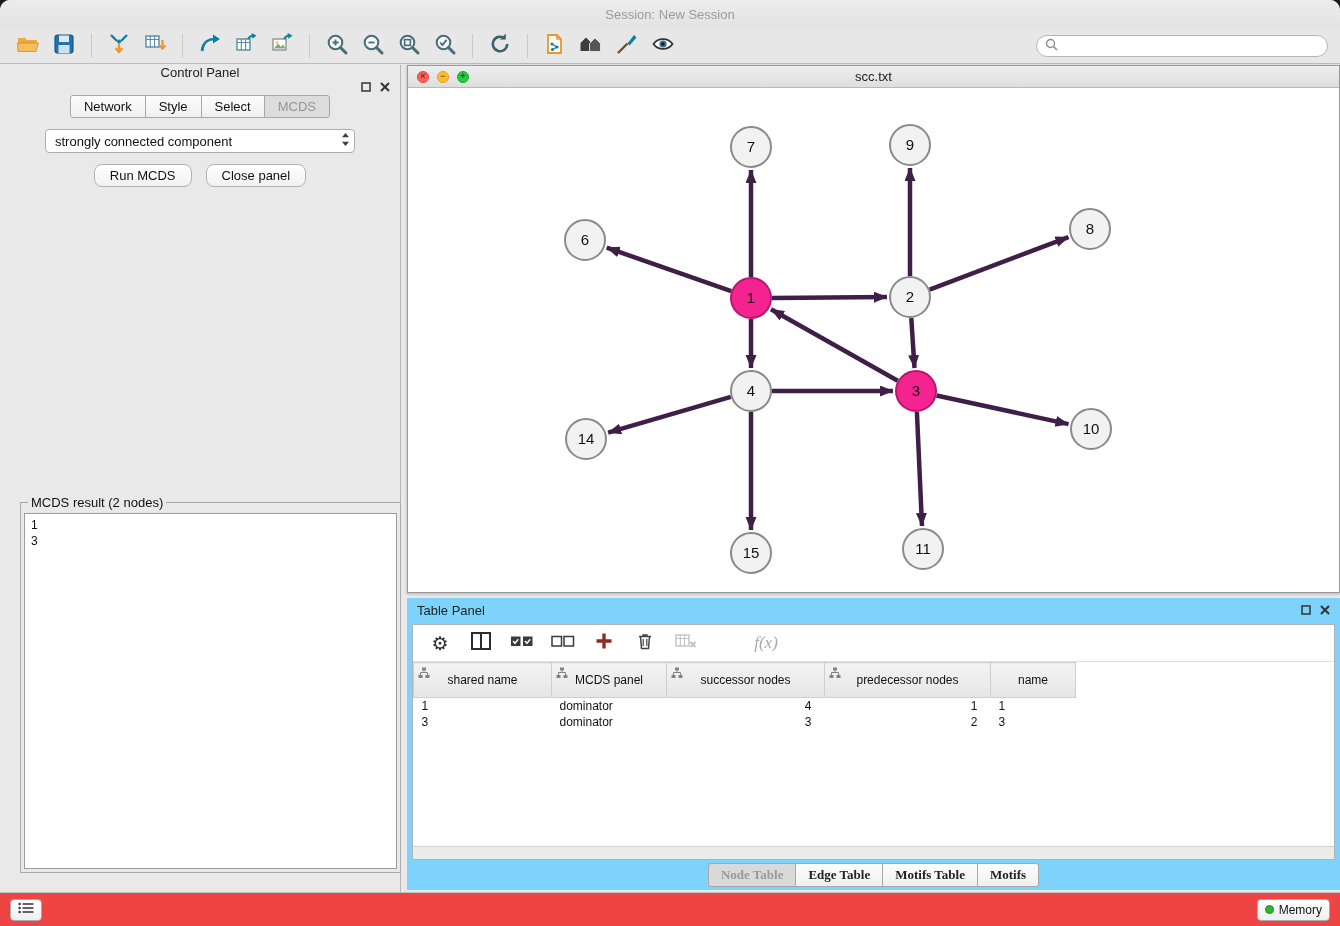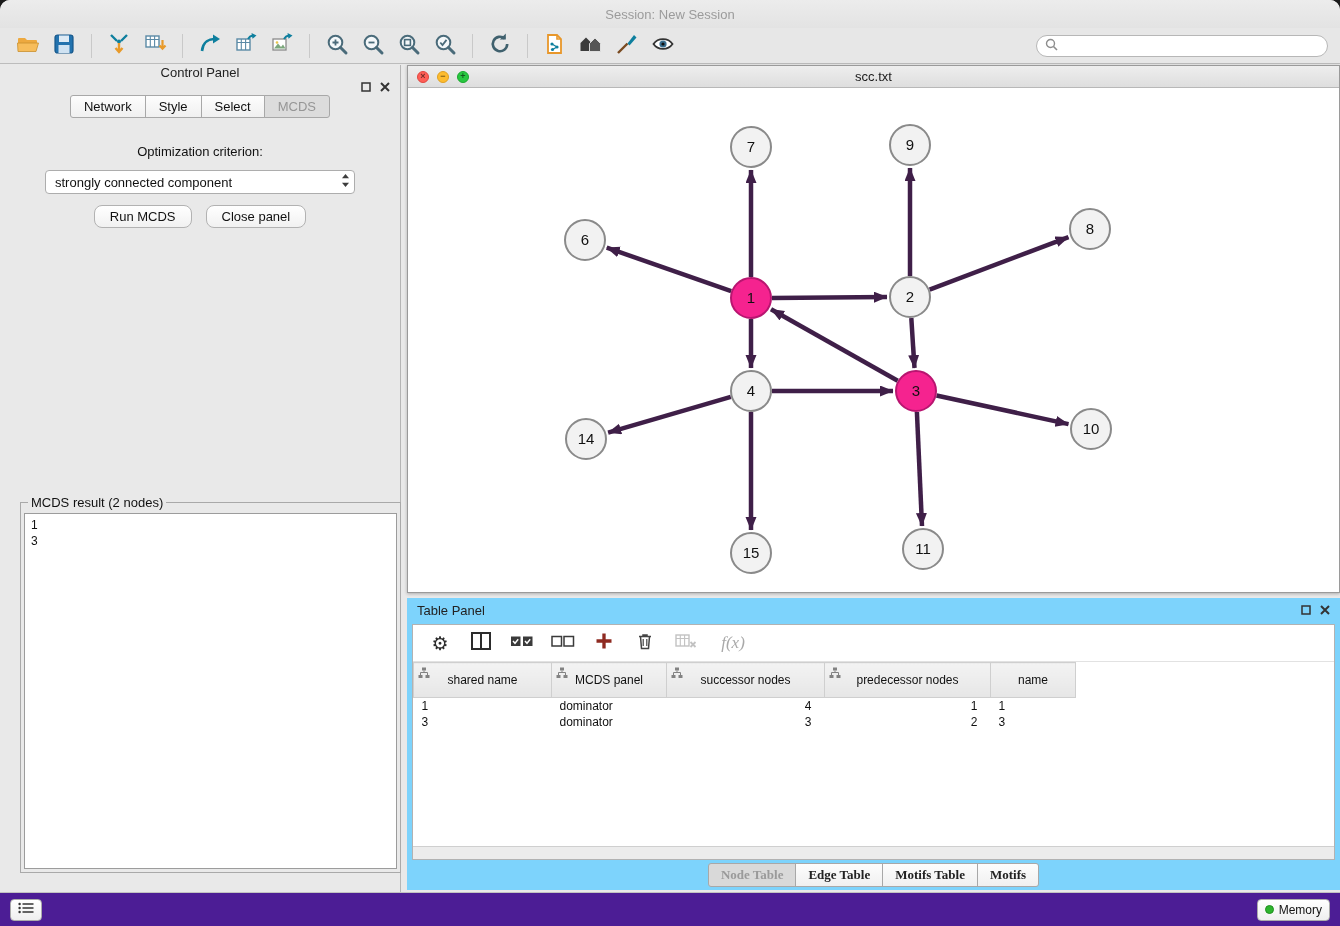--- a/index.html
+++ b/index.html
@@ -72,21 +72,21 @@
   table.node-table td:nth-child(3), table.node-table td:nth-child(4) { text-align:right; padding-right:13px; }
   .tp-scrollstrip { position:absolute; left:0; right:0; bottom:0; height:13px; background:#ececec; border-top:1px solid #cfcfcf; }
   .tp-tabs { position:absolute; left:0; right:0; bottom:2px; height:26px; display:flex; justify-content:center; align-items:center;font-family:Liberation Serif, serif; }
   .tp-tab { border:1px solid #a8a8a8; margin-left:-1px; background:linear-gradient(#fdfdfd,#f0f0f0); padding:3px 12px;
             font-size:13px; font-weight:bold; color:#222; }
   .tp-tab:first-child { border-radius:3px 0 0 3px; margin-left:0; }
   .tp-tab:last-child { border-radius:0 3px 3px 0; }
   .tp-tab.active { background:#d9d9d9; color:#9a9a9a; }
 
   
-  .statusbar { position:absolute; left:0; bottom:0; width:100%; height:34px; background:#4c1d95; border-top:1px solid #c2c2c2;
+  .statusbar { position:absolute; left:0; bottom:0; width:100%; height:34px; background:#ef4444; border-top:1px solid #c2c2c2;
                display:flex; align-items:center; padding:16px 10px; }
   .sb-btn { height:22px; border:1px solid #ababab; border-radius:4px; background:linear-gradient(#ffffff,#efefef);
             display:flex; align-items:center; justify-content:center; padding:0 7px; gap:5px; font-size:12px; color:#111; }
   .sb-spacer { flex:1; }
   .mem-dot { width:9px; height:9px; border-radius:50%; }
 </style>
 </head>
 <body>
 
 <div class="app">
@@ -250,21 +250,20 @@
       </span>
     </div>
 
     <div class="cp-tabs">
       <div class="cp-tab">Network</div>
       <div class="cp-tab">Style</div>
       <div class="cp-tab">Select</div>
       <div class="cp-tab active">MCDS</div>
     </div>
 
-    <div class="opt-label">Optimization criterion:</div>
 
     <div class="dropdown">
       <span class="dd-label">strongly connected component</span>
       <span><svg width="9" height="15" viewBox="0 0 9 15">
         <path d="M4.5 1 L8 5.2 H1 z" fill="#3d3d3d"></path>
         <path d="M4.5 14 L1 9.8 H8 z" fill="#3d3d3d"></path>
       </svg></span>
     </div>
 
     <div class="btn-row">
@@ -411,21 +410,21 @@
             <path d="M8.2 8 v7 M11.8 8 v7" stroke="#444" stroke-width="1.2"></path>
           </svg></span>
         </span>
         <span class="tp-tool">
           <span><svg width="22" height="16" viewBox="0 0 22 16">
             <rect x="1" y="2" width="13" height="11" fill="none" stroke="#c2c2c2" stroke-width="1.4"></rect>
             <path d="M1 5.5 h13 M5.3 2 v11 M9.6 2 v11" stroke="#c2c2c2" stroke-width="1.1"></path>
             <path d="M15.5 9 l5 5 M20.5 9 l-5 5" stroke="#c2c2c2" stroke-width="1.8"></path>
           </svg></span>
         </span>
-        <span class="tp-tool" style="width:36px;">
+        <span class="tp-tool" style="width:36px;margin-left:33px;">
           <span class="fx-glyph">f(x)</span>
         </span>
       </div>
 
       <table class="node-table">
         <colgroup>
           <col style="width:138px">
             <col style="width:115px">
             <col style="width:158px">
             <col style="width:166px">

